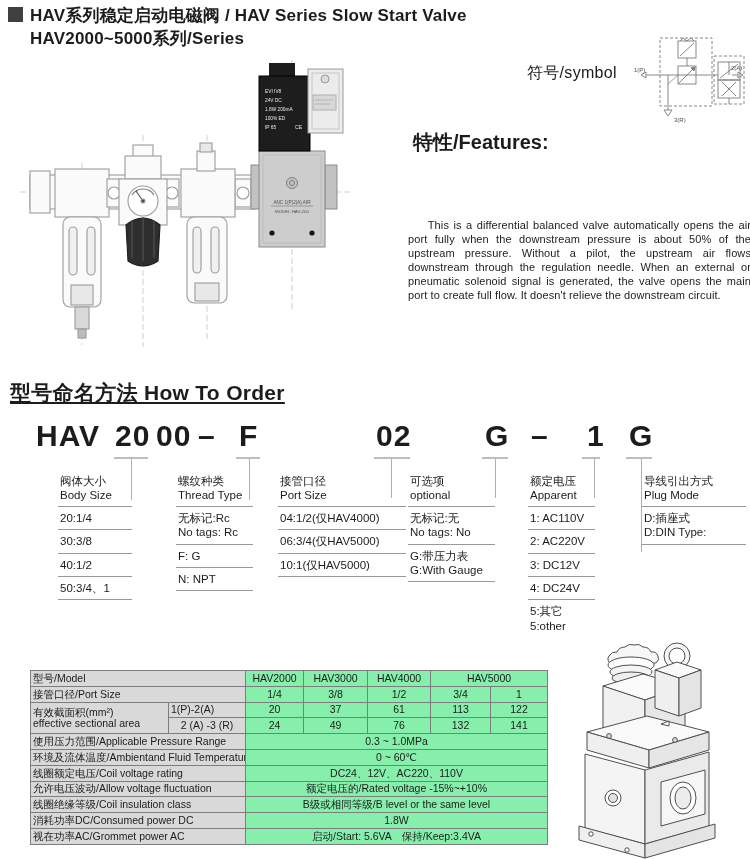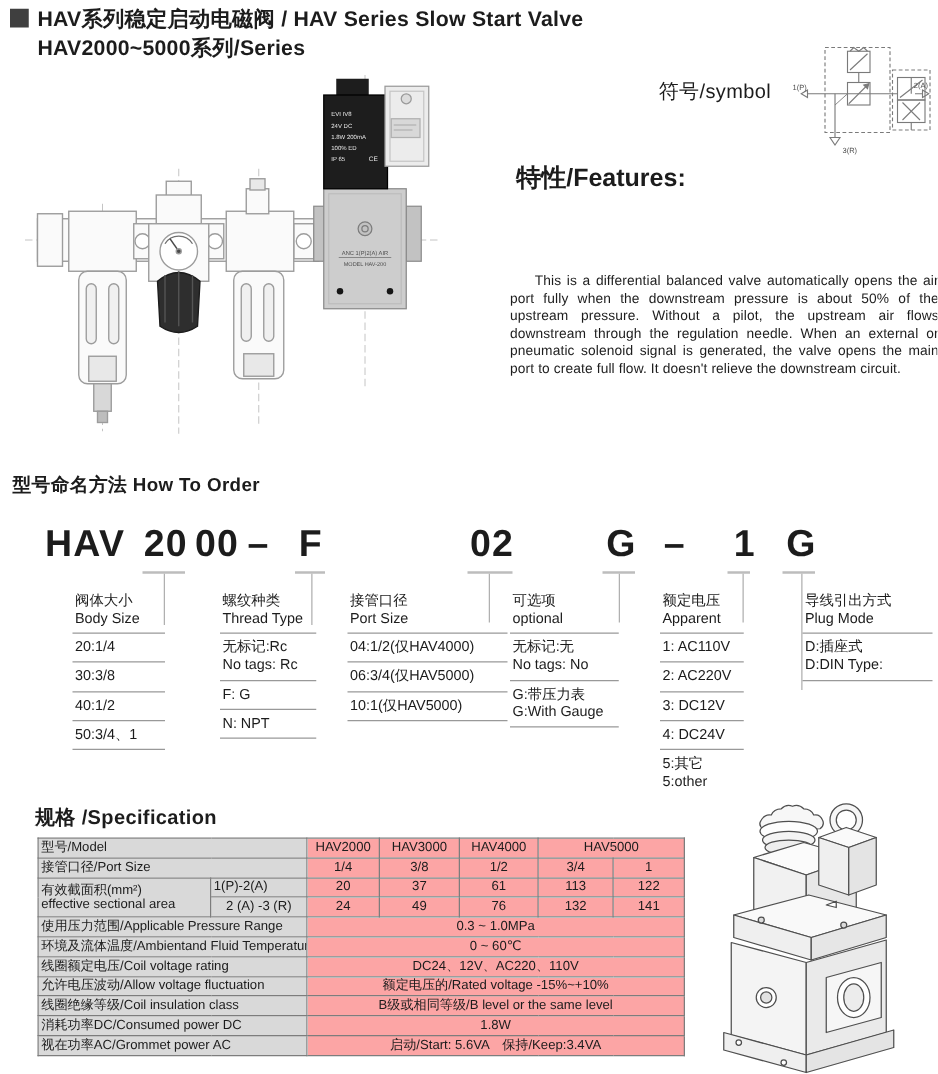--- a/index.html
+++ b/index.html
@@ -6,34 +6,34 @@
   .page{position:relative;width:750px;height:859px;background:#ffffff;overflow:hidden;
         font-family:"Liberation Sans","DejaVu Sans",sans-serif;color:#1c1c1c;}
   .abs{position:absolute;}
   .title1{left:30px;top:4px;font-size:17px;font-weight:bold;letter-spacing:.2px;white-space:nowrap;}
   .title2{left:30px;top:27px;font-size:17px;font-weight:bold;letter-spacing:.2px;white-space:nowrap;}
   .sq{left:8px;top:7px;width:15px;height:15px;background:#3f3f3f;}
   .symlabel{left:527px;top:63px;font-size:16px;letter-spacing:.3px;}
   .feat-h{left:413px;top:129px;font-size:20px;font-weight:bold;}
   .feat-cn{left:408px;top:154px;width:341px;font-size:11.5px;line-height:1.55;text-align:justify;text-indent:2em;}
   .feat-en{left:408px;top:218px;width:343px;font-size:11px;line-height:1.28;text-align:justify;text-indent:1.8em;letter-spacing:.1px;}
-  .order-h{left:10px;top:379px;font-size:15px;font-weight:bold;letter-spacing:.3px;}
+  .order-h{left:10px;top:379px;font-size:21px;font-weight:bold;letter-spacing:.3px;text-decoration:underline;}
   .code{top:419px;font-size:30px;font-weight:bold;letter-spacing:1px;white-space:nowrap;}
   .tick{position:absolute;height:2px;background:#bdbdbd;top:457px;}
   .vline{position:absolute;width:1px;background:#b0b0b0;top:459px;}
   .ocol{position:absolute;font-size:11.5px;line-height:1.25;}
   .ocol .hd{border-bottom:1px solid #999;padding:1px 0 3px 2px;}
   .ocol .it{border-bottom:1px solid #999;padding:4px 0 4px 2px;}
   .ocol .it.nob{border-bottom:none;}
   .spec-h{left:28px;top:644px;font-size:16px;font-weight:bold;letter-spacing:.3px;}
   table.spec{position:absolute;left:30px;top:670px;border-collapse:collapse;table-layout:fixed;width:517px;}
   table.spec td{border:1px solid #7d7d7d;font-size:10.5px;height:14.8px;padding:0 2px;line-height:1.05;
                 overflow:hidden;white-space:nowrap;}
   td.lab{background:#d9d9d9;text-align:left;padding-left:4px;}
-  td.val{text-align:center;background:#fca5a5;}
+  td.val{text-align:center;background:#86efac;}
   svg text{font-family:"Liberation Sans","DejaVu Sans",sans-serif;}
 </style>
 </head>
 <body>
 
 <div class="page">
 
   <div class="abs sq"></div>
   <div class="abs title1">HAV系列稳定启动电磁阀 / HAV Series Slow Start Valve</div>
   <div class="abs title2">HAV2000~5000系列/Series</div>
@@ -254,21 +254,20 @@
     <div class="hd">
         <div>导线引出方式</div>
         <div>Plug Mode</div>
       </div>
     <div class="it">
         <div>D:插座式</div>
         <div>D:DIN Type:</div>
       </div>
   </div>
 
-  <div class="abs spec-h">规格 /Specification</div>
 
   <table class="spec">
     <colgroup>
       <col style="width:138px">
         <col style="width:77px">
         <col style="width:58px">
       <col style="width:64px">
         <col style="width:63px">
         <col style="width:60px">
         <col style="width:57px">

